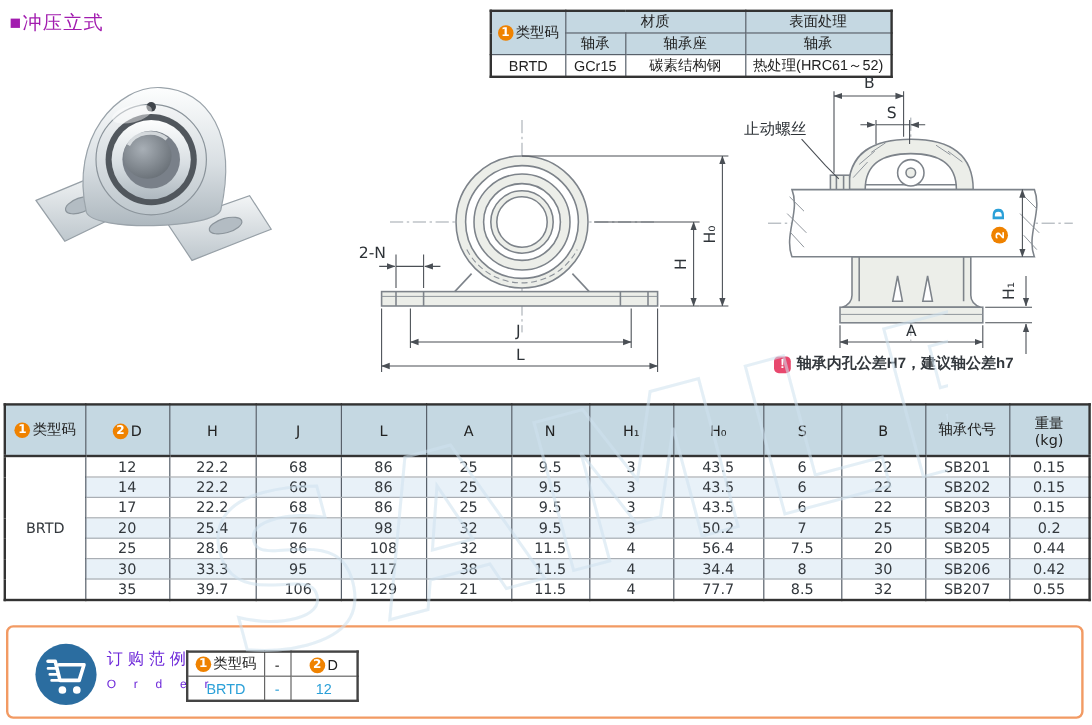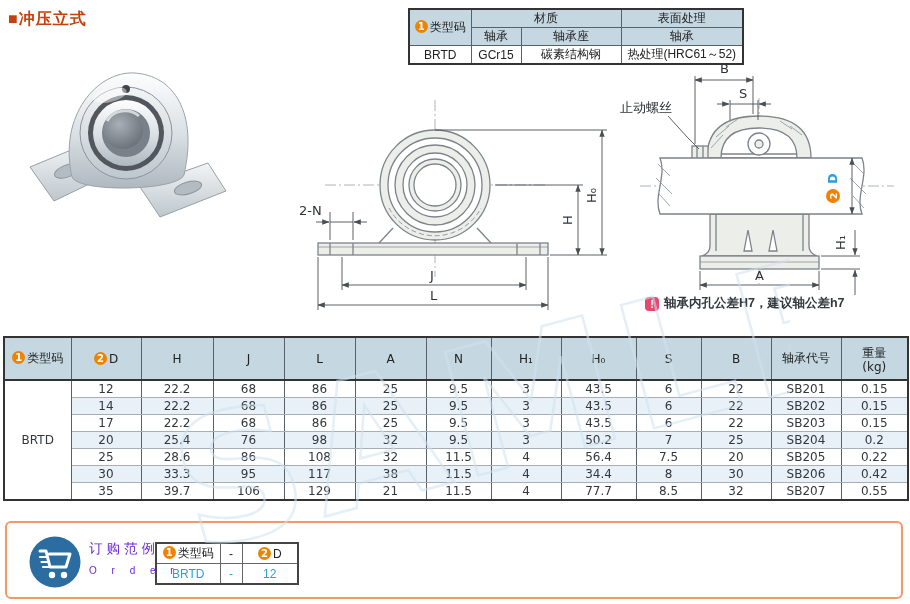--- a/index.html
+++ b/index.html
@@ -1,18 +1,18 @@
 <!DOCTYPE html>
 <html><head>
 <meta charset="utf-8">
 <style>
   html,body{margin:0;padding:0;background:#fff}
   .page{position:relative;width:910px;height:604px;background:#fff;overflow:hidden;
         font-family:"Liberation Sans","DejaVu Sans",sans-serif;color:#222}
-  .title{position:absolute;left:8px;top:9px;font-size:16px;font-weight:bold;letter-spacing:1px;color:#c2410c}
+  .title{position:absolute;left:8px;top:9px;font-size:16px;font-weight:normal;letter-spacing:1px;color:#a21caf}
 
   
   .spec-table{position:absolute;left:408px;top:8px;border-collapse:collapse;table-layout:fixed;
               font-size:12px;border:2px solid #333}
   .spec-table th,.spec-table td{border:1px solid #58606a;text-align:center;padding:0;font-weight:normal;color:#222}
   .spec-table th{background:#c5d8e2;height:16px}
   .spec-table td{background:#fff;height:17px}
 
   .badge{display:inline-block;width:13px;height:13px;border-radius:50%;background:#ef8200;color:#fff;
          font-size:10px;line-height:13px;text-align:center;font-weight:bold;margin-right:2px;vertical-align:1px;
@@ -368,21 +368,21 @@
         <td>28.6</td>
         <td>86</td>
         <td>108</td>
         <td>32</td>
         <td>11.5</td>
         <td>4</td>
         <td>56.4</td>
         <td>7.5</td>
         <td>20</td>
         <td>SB205</td>
-        <td>0.22</td>
+        <td>0.44</td>
       </tr>
       <tr>
         <td class="blue">30</td>
         <td>33.3</td>
         <td>95</td>
         <td>117</td>
         <td>38</td>
         <td>11.5</td>
         <td>4</td>
         <td>34.4</td>

